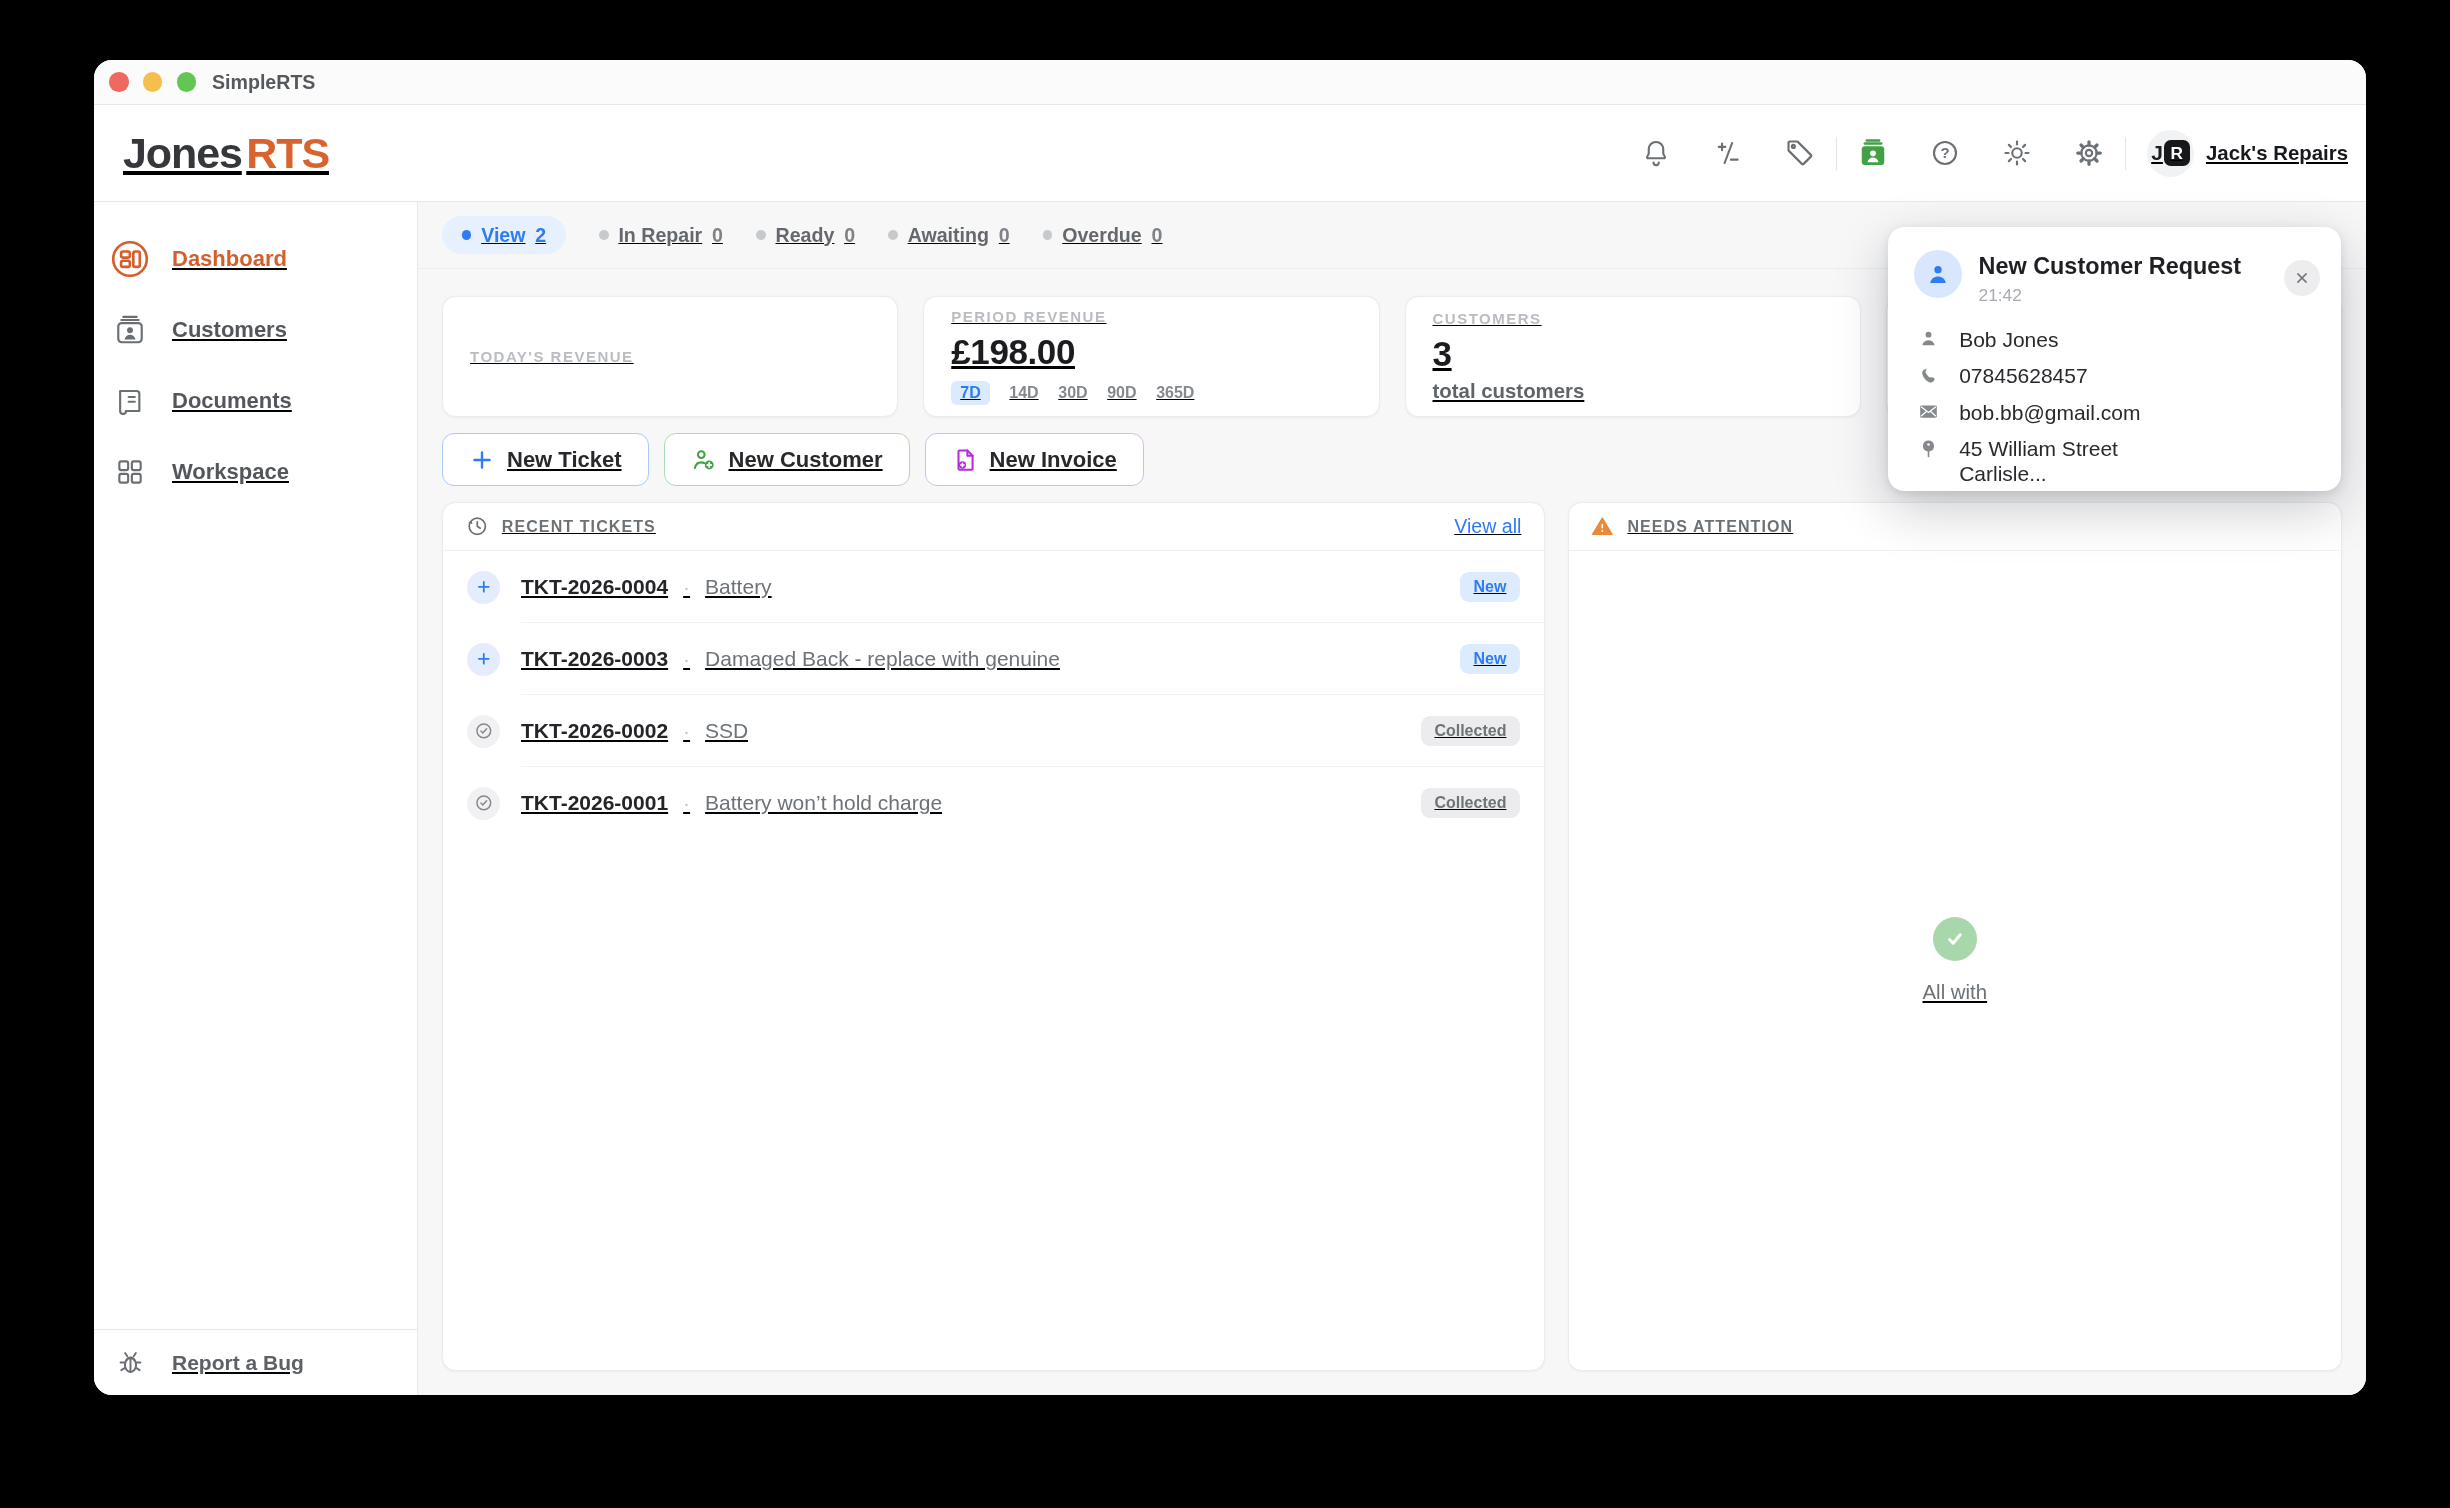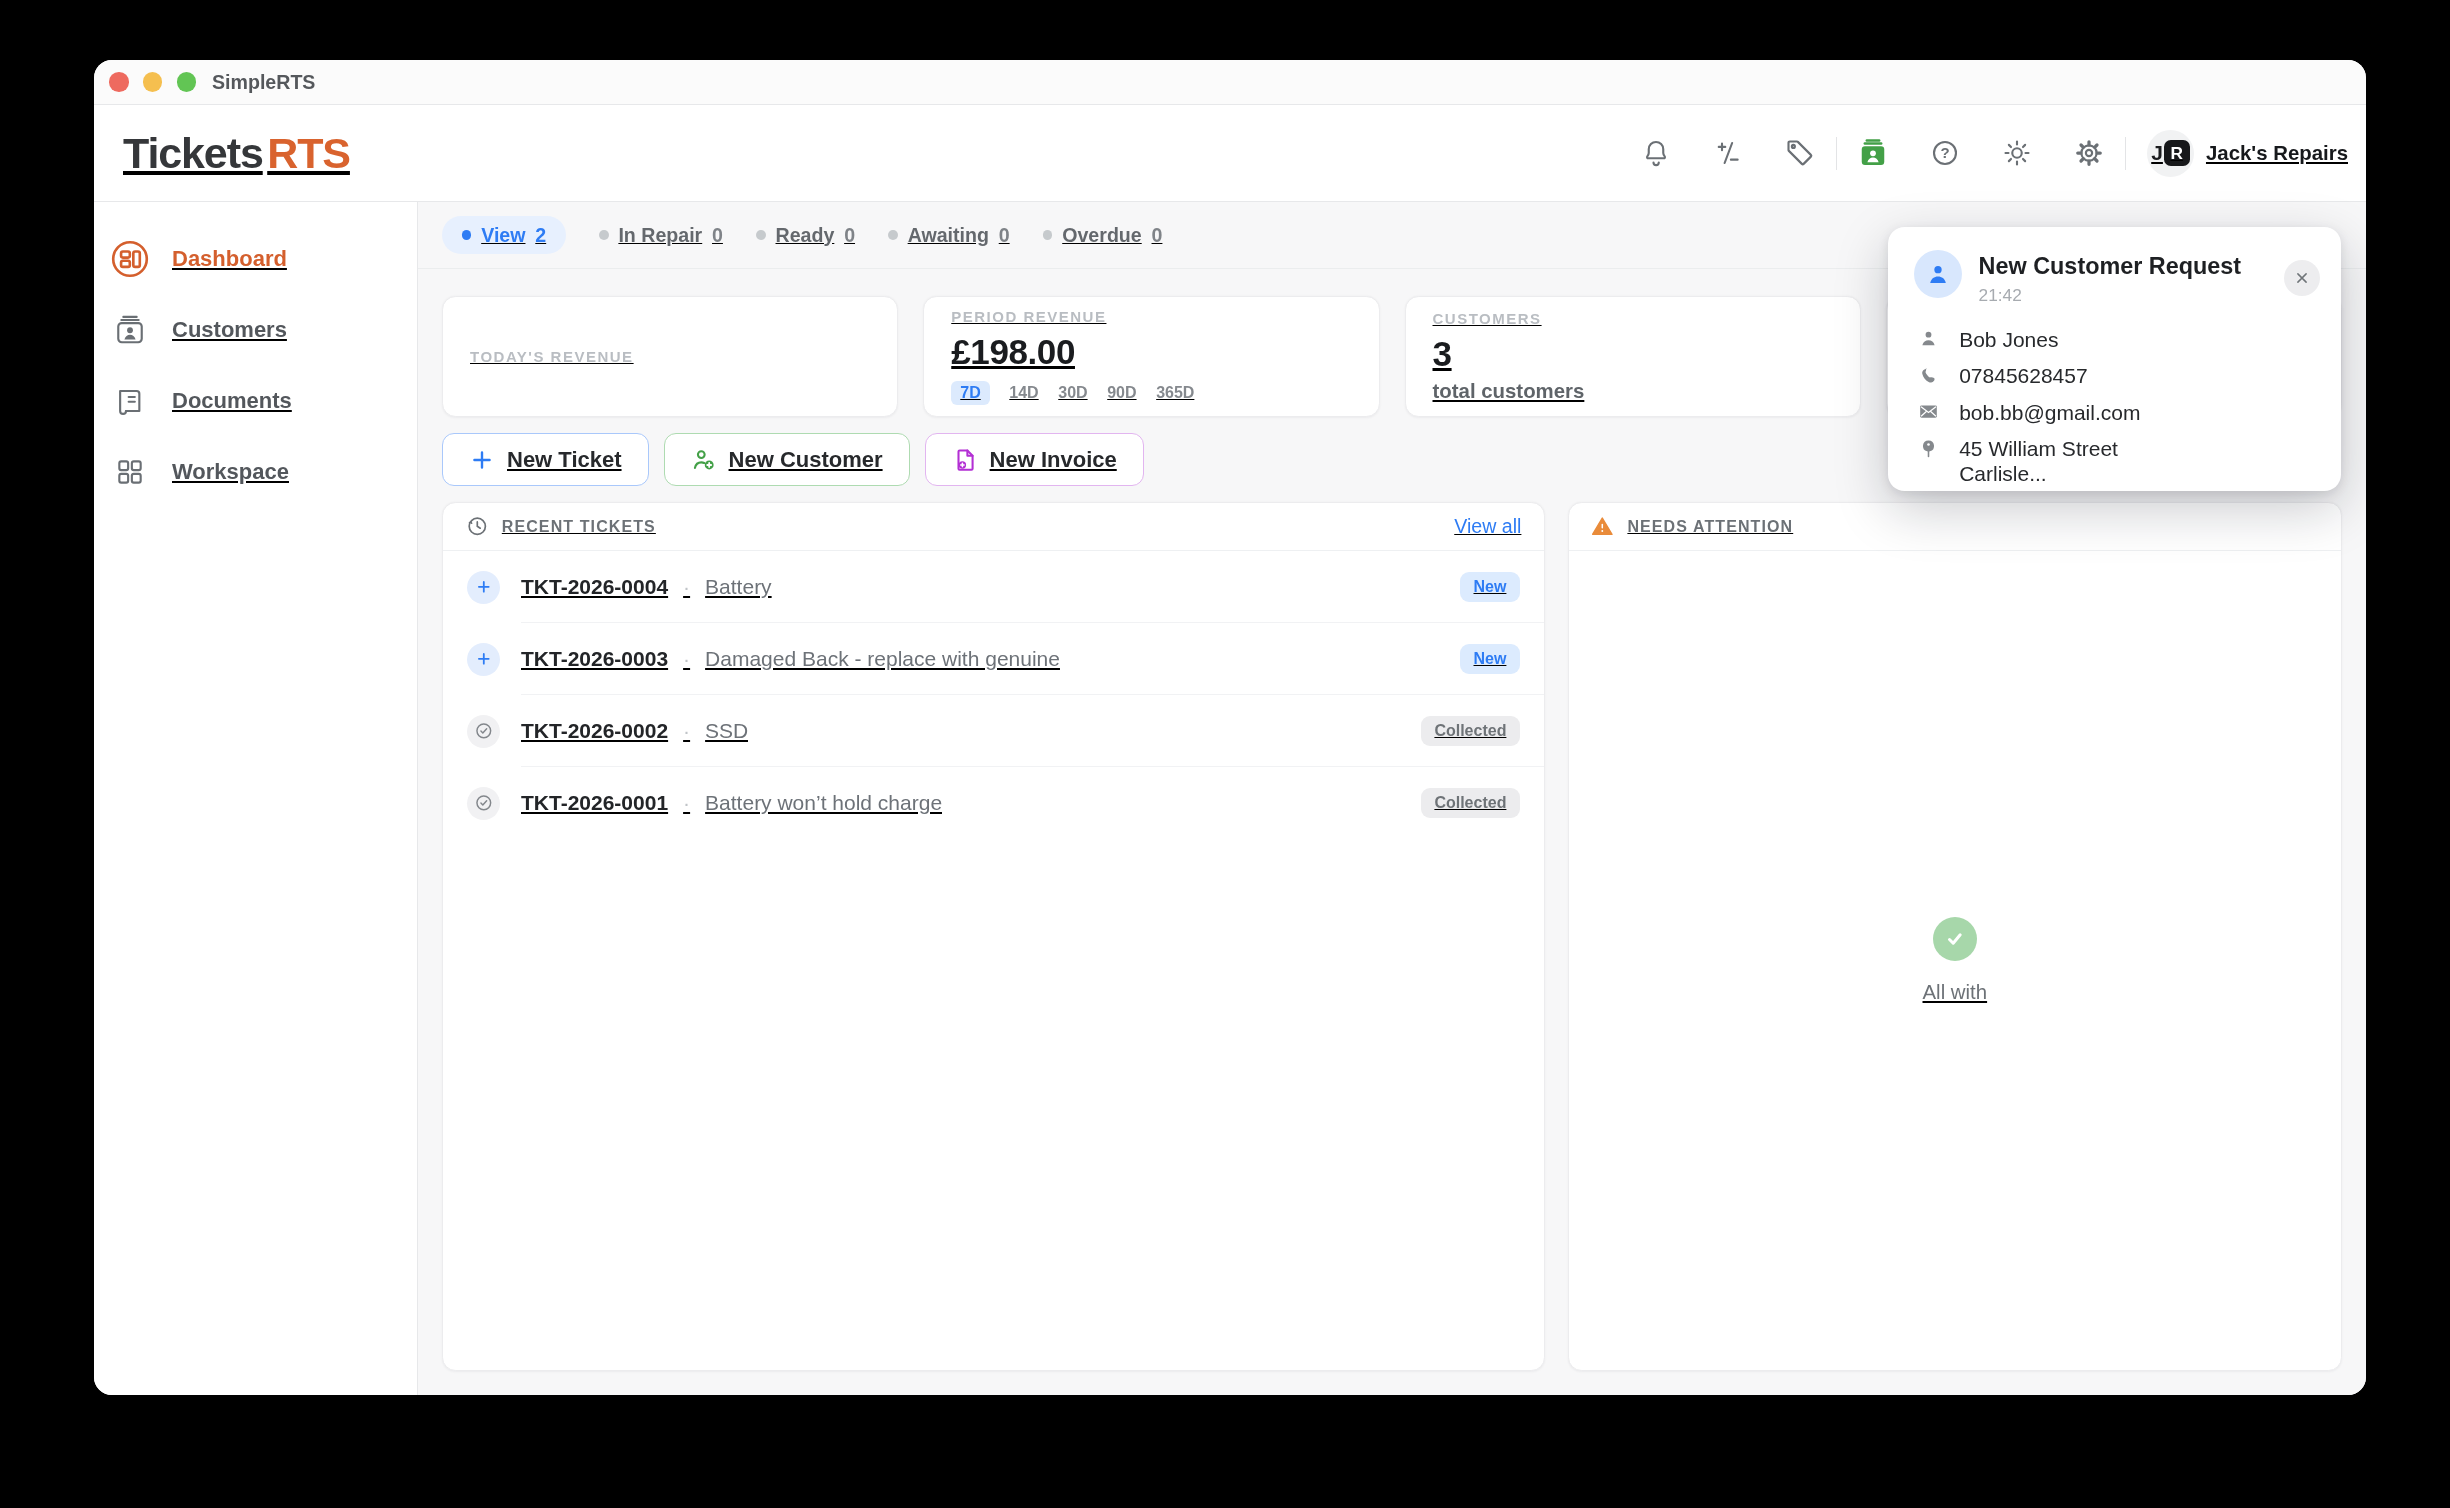--- a/index.html
+++ b/index.html
@@ -148,21 +148,21 @@
   <div class="titlebar">
     <div class="lights">
       <div class="light red"></div>
       <div class="light yellow"></div>
       <div class="light green"></div>
     </div>
     <div class="titlebar-title">SimpleRTS</div>
   </div>
 
   <div class="appheader">
-    <div class="logo"><span>Tickets</span><span class="accent">RTS</span></div>
+    <div class="logo"><span>Jones</span><span class="accent">RTS</span></div>
 
     <div class="header-right">
       <div class="hicon">
         <svg viewBox="0 0 24 24" fill="none" stroke="currentColor" stroke-width="1.7" stroke-linecap="round" stroke-linejoin="round">
           <path d="M12 3.2a5.8 5.8 0 0 0-5.8 5.8v2.9c0 .9-.5 1.9-1.2 2.9-.4.6 0 1.4.7 1.4h12.6c.7 0 1.1-.8.7-1.4-.7-1-1.2-2-1.2-2.9V9a5.8 5.8 0 0 0-5.8-5.8z"></path>
           <path d="M10 19.6a2.1 2.1 0 0 0 4.2 0"></path>
         </svg>
       </div>
       <div class="hicon">
         <svg viewBox="0 0 24 24" fill="none" stroke="currentColor" stroke-width="1.7" stroke-linecap="round">
@@ -259,20 +259,30 @@
           <span class="ibox">
             <svg viewBox="0 0 24 24" fill="none" stroke="currentColor" stroke-width="1.6">
               <rect x="4" y="4" width="6.6" height="6.6" rx="1.4"></rect>
               <rect x="13.4" y="4" width="6.6" height="6.6" rx="1.4"></rect>
               <rect x="4" y="13.4" width="6.6" height="6.6" rx="1.4"></rect>
               <rect x="13.4" y="13.4" width="6.6" height="6.6" rx="1.4"></rect>
             </svg>
           </span>
           <span>Workspace</span>
         </div>
+      </div>
+      <div class="sbug">
+        <span class="ibox">
+          <svg viewBox="0 0 24 24" fill="none" stroke="currentColor" stroke-width="1.6" stroke-linecap="round">
+            <ellipse cx="12" cy="14" rx="4.6" ry="5.8"></ellipse>
+            <path d="M8.6 10.2a3.6 3.6 0 0 1 6.8 0"></path>
+            <path d="M9.3 6.8L7.6 4.2M14.7 6.8l1.7-2.6M7.4 12H3.8M7.4 16.5l-3 1.8M16.6 12h3.6M16.6 16.5l3 1.8M12 8.2v11.6"></path>
+          </svg>
+        </span>
+        <span>Report a Bug</span>
       </div>
     </div>
 
     <div class="content">
 
       <div class="filterrow">
         <div class="filter active">
           <span class="dot"></span>
           <span>View</span>
           <span class="cnt">2</span>

